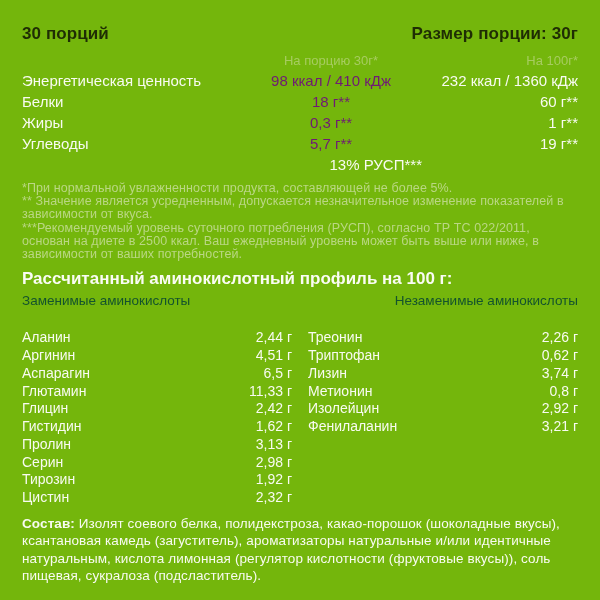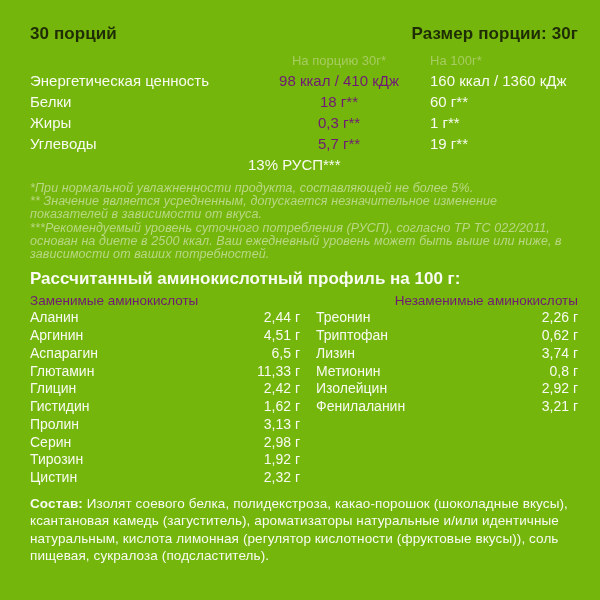--- a/index.html
+++ b/index.html
@@ -3,58 +3,58 @@
 <meta charset="utf-8">
 <style>
   html, body { margin: 0; padding: 0; }
   body {
     width: 600px; height: 600px;
     background: #74B60C;
     font-family: "Liberation Sans", "DejaVu Sans", sans-serif;
     overflow: hidden;
     -webkit-font-smoothing: antialiased;
   }
-  .page { padding: 25px 22px 0 30px; box-sizing: border-box; width: 600px; height: 600px; }
+  .page { padding: 25px 22px 0 22px; box-sizing: border-box; width: 600px; height: 600px; }
 
   
   .top-row { display: flex; justify-content: space-between; align-items: baseline; }
   .top-row .h {
     font-size: 17px; font-weight: 700; color: #1F2D04; line-height: 18px; letter-spacing: .1px;
   }
 
   
   .nutrition { margin-top: 8px; }
   .nt-row {
     display: grid;
     grid-template-columns: 218px 182px 1fr;
     align-items: center;
   }
   .nt-header-row { height: 19px; }
   .nt-data-row { height: 21px; }
   .nt-label { color: #F8FBF1; font-size: 15px; }
   .nt-mid { text-align: center; font-size: 15px; color: #701a75; }
-  .nt-right { text-align: left; font-size: 15px; color: #F8FBF1; }
+  .nt-right { text-align: right; font-size: 15px; color: #F8FBF1; }
   .muted { color: #A7CC61; font-size: 13px; }
 
   
-  .footnotes { margin-top: 7px; font-style: italic; }
+  .footnotes { margin-top: 7px; }
   .footnote {
     color: #BAD784; font-size: 12.5px; line-height: 13.2px; letter-spacing: .1px;
   }
 
   
   .amino-title {
     margin-top: 9px;
     font-size: 17px; font-weight: 700; color: #FAFCF4; line-height: 18px;
   }
   .amino-headers { display: grid; grid-template-columns: 270px 1fr; column-gap: 16px; margin-top: 6px; }
-  .amino-headers .ah { font-size: 13.5px; color: #701a75; line-height: 14px; }
+  .amino-headers .ah { font-size: 13.5px; color: #14532d; line-height: 14px; }
   .amino-headers .ah.right { text-align: right; }
 
-  .amino-grid { display: grid; grid-template-columns: 270px 1fr; column-gap: 16px; margin-top: 0; }
+  .amino-grid { display: grid; grid-template-columns: 270px 1fr; column-gap: 16px; margin-top: 20px; }
   .amino-col { display: block; }
   .amino-row {
     display: flex; justify-content: space-between; align-items: center;
     height: 17.8px; font-size: 14px; color: #F8FBF1;
   }
   .amino-row .an { white-space: nowrap; }
   .amino-row .av { white-space: nowrap; }
 
   
   .ingredients {
@@ -76,21 +76,21 @@
   <div class="nutrition">
     <div class="nt-row nt-header-row">
       <div class="nt-label"></div>
       <div class="nt-mid muted">На порцию 30г*</div>
       <div class="nt-right muted">На 100г*</div>
     </div>
 
     <div class="nt-row nt-data-row">
       <div class="nt-label">Энергетическая ценность</div>
       <div class="nt-mid">98 ккал / 410 кДж</div>
-      <div class="nt-right">160 ккал / 1360 кДж</div>
+      <div class="nt-right">232 ккал / 1360 кДж</div>
     </div>
 
     <div class="nt-row nt-data-row">
       <div class="nt-label">Белки</div>
       <div class="nt-mid">18 г**</div>
       <div class="nt-right">60 г**</div>
     </div>
 
     <div class="nt-row nt-data-row">
       <div class="nt-label">Жиры</div>

